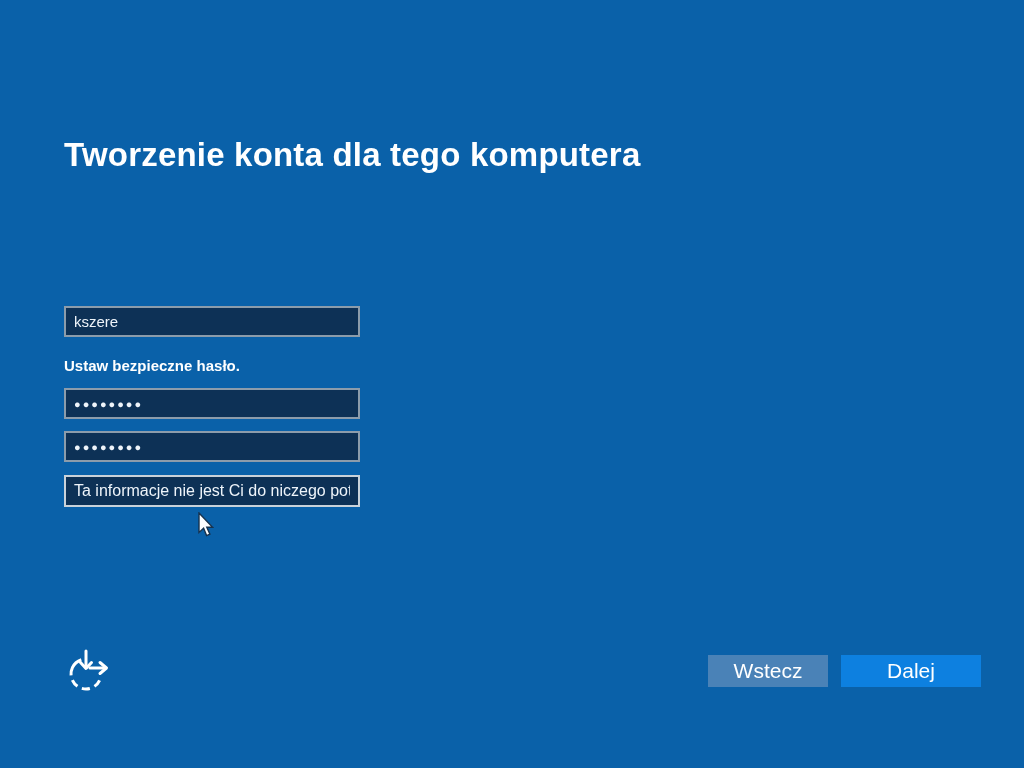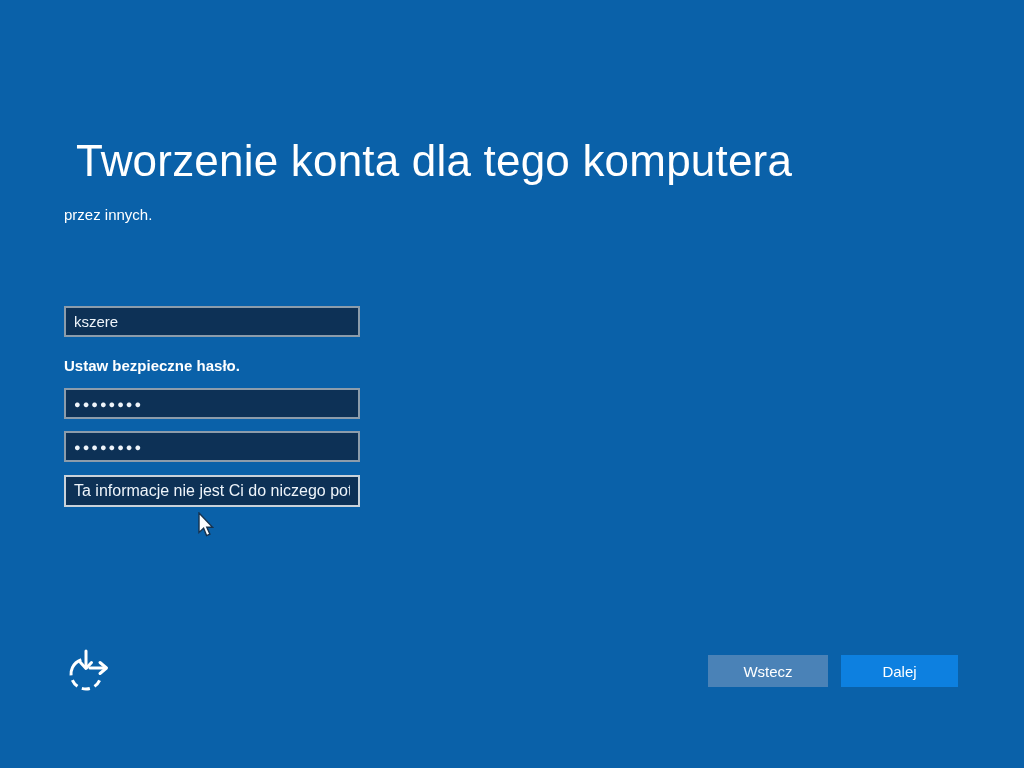--- a/index.html
+++ b/index.html
@@ -22,25 +22,24 @@
     width: 1024px;
     height: 768px;
     background: var(--background, #0a61a9);
     color: var(--text, #ffffff);
     overflow: hidden;
   }
   .page-title {
     position: absolute;
     left: 64px;
     top: 136px;
-    font-size: 44px;
-    font-weight: 400;
+    font-size: 33px;
+    font-weight: 700;
     letter-spacing: 0.2px;
     color: var(--text, #fff);
-    margin-left: 12px;
   }
   .subtitle {
     position: absolute;
     left: 64px;
     top: 203px;
     font-size: 15px;
     line-height: 23px;
     font-weight: 400;
     color: var(--text, #fff);
   }
@@ -78,25 +77,25 @@
     font-size: 16px;
     border-color: var(--hint-border, #c9d2da);
   }
   .btn {
     position: absolute;
     top: 655px;
     height: 32px;
     border: none;
     color: var(--text, #fff);
     font-family: "Liberation Sans", sans-serif;
-    font-size: 15px;
+    font-size: 21px;
     cursor: default;
   }
   .btn-back { left: 708px; width: 120px; background: var(--back-button-bg, #4a82b7); }
-  .btn-next { left: 841px; width: 117px; background: var(--next-button-bg, #0d80e0); }
+  .btn-next { left: 841px; width: 140px; background: var(--next-button-bg, #0d80e0); }
   .eoa-button {
     position: absolute;
     left: 64px;
     top: 648px;
     width: 48px;
     height: 46px;
     background: transparent;
     border: none;
     padding: 0;
   }
@@ -111,21 +110,20 @@
   }
 </style>
 </head>
 <body>
 
 <div class="screen">
 
   <h1 class="page-title">Tworzenie konta dla tego komputera</h1>
 
   <div class="subtitle">
-    <div>przez innych.</div>
   </div>
 
 
   <input class="field field-username" type="text" readonly="" value="kszere" style="">
 
   <div class="form-label label-password">Ustaw bezpieczne hasło.</div>
 
   <input class="field field-password" type="text" readonly="" value="●●●●●●●●" style="">
 
   <input class="field field-confirm" type="text" readonly="" value="●●●●●●●●" style="">

